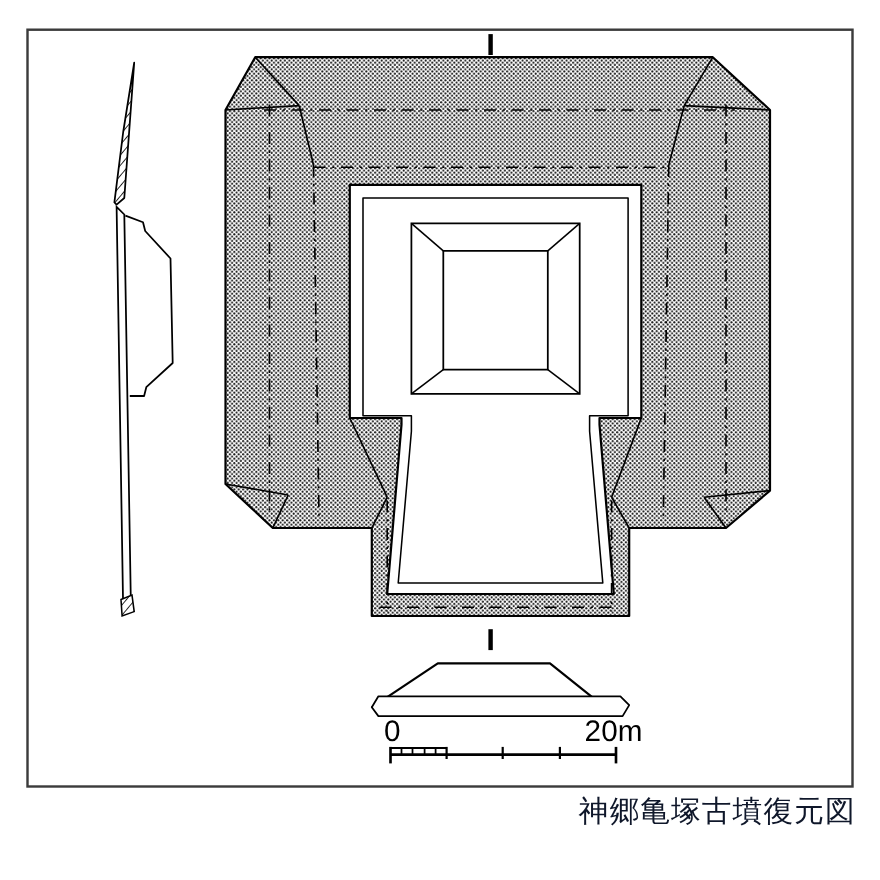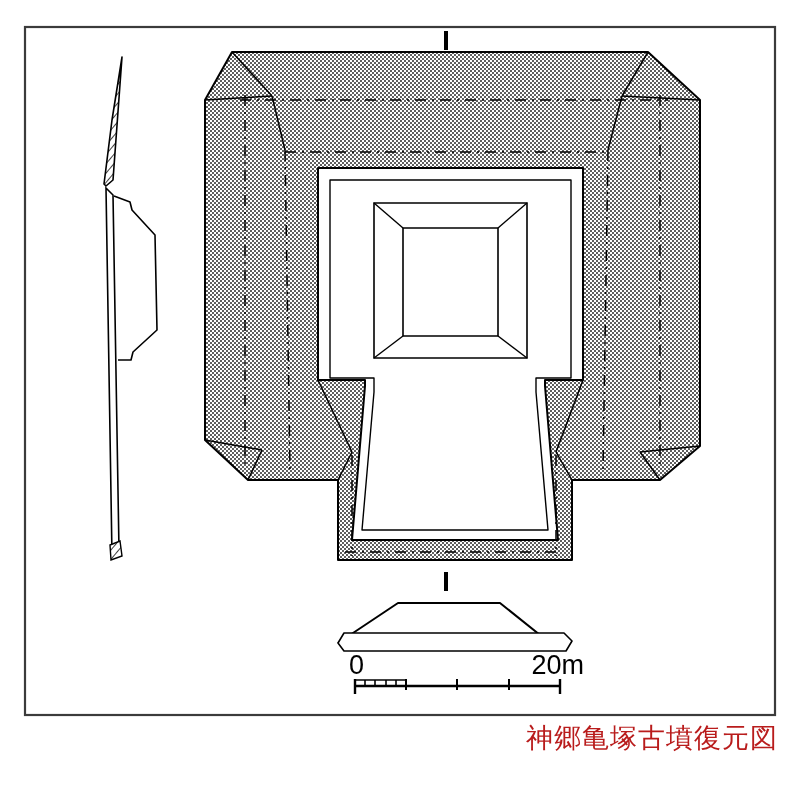--- a/index.html
+++ b/index.html
@@ -27,21 +27,21 @@
     height: 800px;
     display: block;
   }
   .caption-text {
     position: absolute;
     right: 22px;
     top: 722px;
     font-size: 27px;
     line-height: 32px;
     letter-spacing: 1px;
-    color: #b91c1c;
+    color: #0f172a;
     white-space: nowrap;
     font-family: "DejaVu Sans", "Liberation Sans", sans-serif;
   }
   .scale-num {
     font-size: 27px;
     font-family: "Liberation Sans", "DejaVu Sans", sans-serif;
     fill: #000000;
   }
 </style>
 </head>

